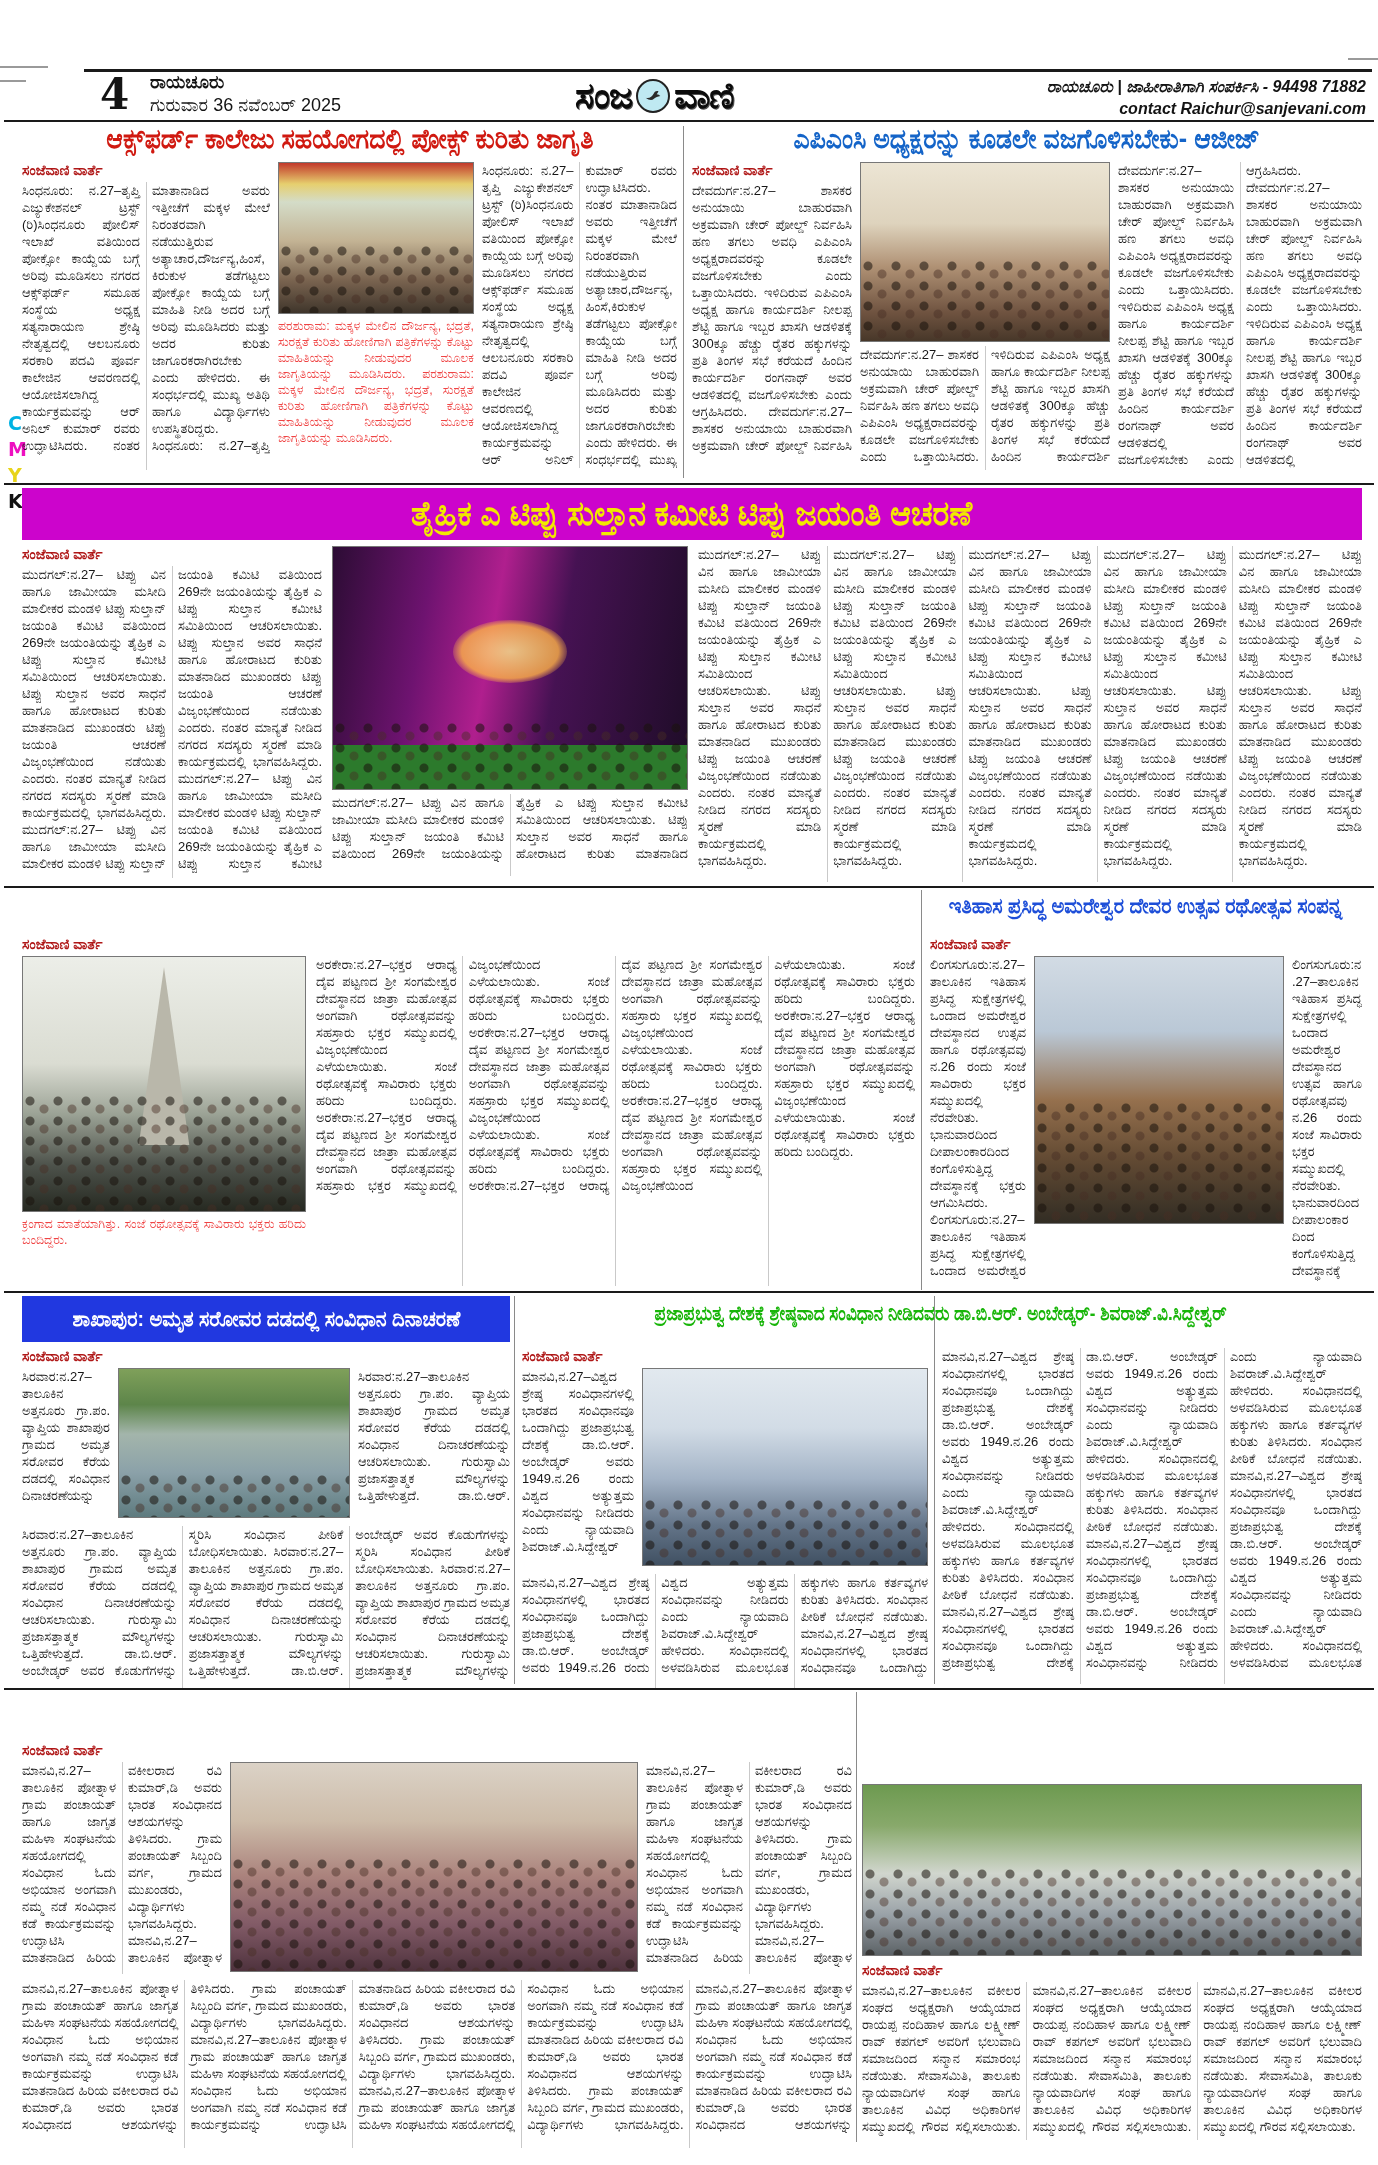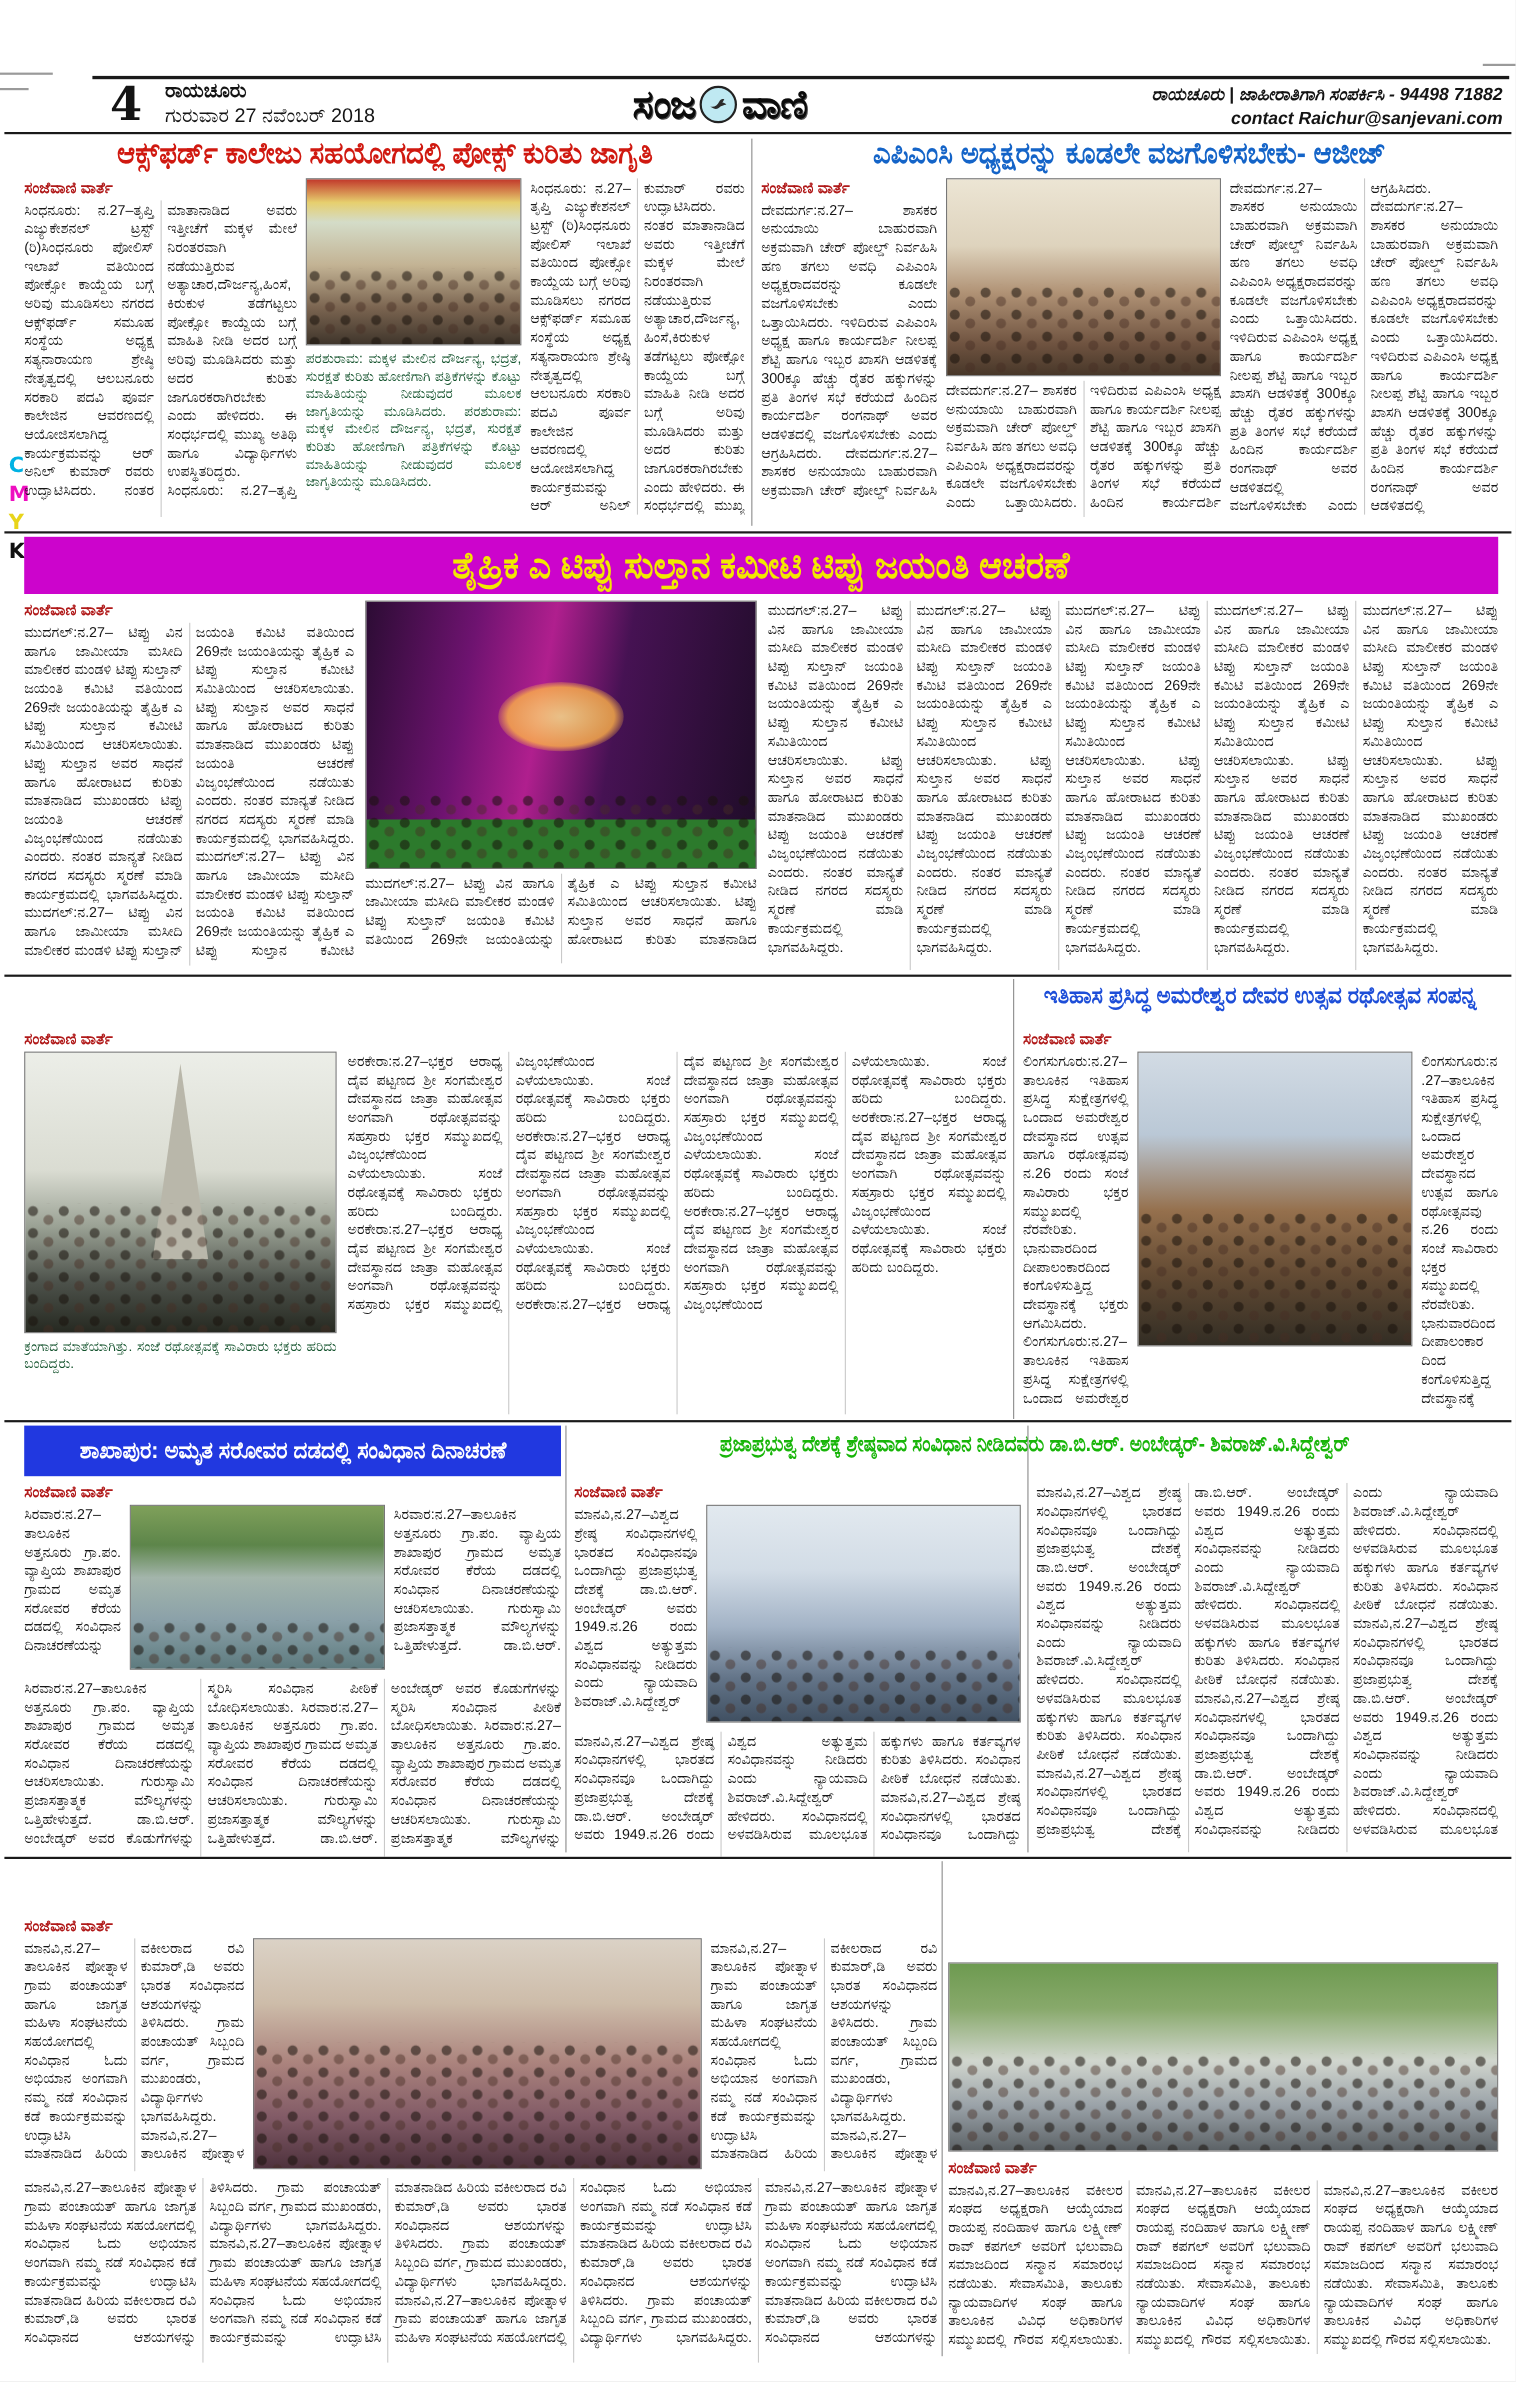--- a/index.html
+++ b/index.html
@@ -36,21 +36,21 @@
   .hl { text-align:center; font-weight:bold; white-space:nowrap; overflow:visible; }
   .fit { display:inline-block; transform:scaleX(.93); transform-origin:center; }
   .byline { font-size:14px; font-weight:bold; color:#b01818; margin-bottom:3px; }
 
   
   .bt { font-size:13px; line-height:17px; text-align:justify; color:#161616;
         word-break:break-word; overflow:hidden; }
   .c1 { column-count:1; } .c2 { column-count:2; } .c3 { column-count:3; }
   .c4 { column-count:4; } .c5 { column-count:5; }
   .c2,.c3,.c4,.c5 { column-gap:12px; column-rule:1px solid #c9c9c9; }
-  .cap { font-size:12.5px; line-height:16px; text-align:justify; color:#14532d; margin-top:4px; overflow:hidden; }
+  .cap { font-size:12.5px; line-height:16px; text-align:justify; color:#ef4444; margin-top:4px; overflow:hidden; }
 
   
   .photo { position:relative; border:1px solid #777; overflow:hidden; }
   .crowd { position:absolute; left:0; right:0; bottom:0; height:46%;
     background-image:
       radial-gradient(circle at 7px 7px, rgba(25,18,12,.55) 4px, transparent 5px),
       radial-gradient(circle at 21px 15px, rgba(70,45,35,.45) 4px, transparent 5px);
     background-size:28px 20px; }
   .ph1 { background:linear-gradient(180deg,#c2392b 0%,#e6cf6e 14%,#d4dcc8 26%,#c3b394 52%,#7a6450 78%,#3f352b 100%); }
   .ph2 { background:linear-gradient(180deg,#ece5d4 0%,#ded3bd 34%,#b09275 58%,#6f5340 84%,#473729 100%); }
@@ -74,21 +74,21 @@
 
 <div class="page">
 
   <div class="corner-dash" style="top:66px;left:0;width:48px;height:2px;"></div>
   <div class="corner-dash" style="top:80px;left:0;width:26px;height:2px;"></div>
   <div class="corner-dash" style="top:58px;right:0;width:30px;height:2px;"></div>
   <div class="mast-rule"></div>
 
   <div class="abs pageno" style="left:100px;top:74px;">4</div>
   <div class="abs city" style="left:150px;top:72px;">ರಾಯಚೂರು</div>
-  <div class="abs date" style="left:150px;top:95px;">ಗುರುವಾರ 27 ನವೆಂಬರ್ 2018</div>
+  <div class="abs date" style="left:150px;top:95px;">ಗುರುವಾರ 36 ನವೆಂಬರ್ 2025</div>
 
   <div class="abs logo" style="left:575px;top:74px;">
     <span class="lg">ಸಂಜ</span>
     <span class="bird">
       <svg width="22" height="22" viewBox="0 0 24 24">
           <path d="M4 14c4 1 7-1 9-5 1-2 3-3 5-2-1 1-1 2-2 3 2 0 3 1 4 2-3 1-5 1-7 3s-5 2-9-1z" fill="#2a2a2a"></path>
         </svg>
     </span>
     <span class="lg">ವಾಣಿ</span>
   </div>

